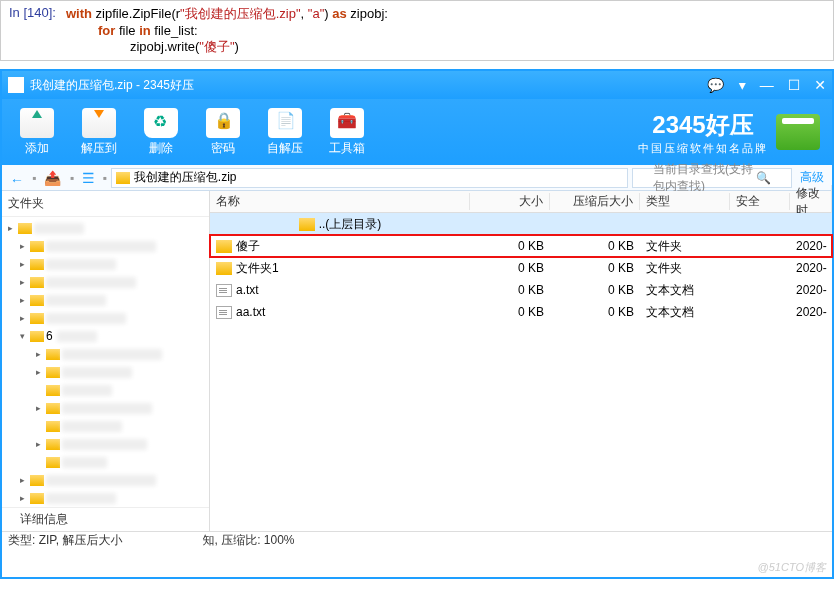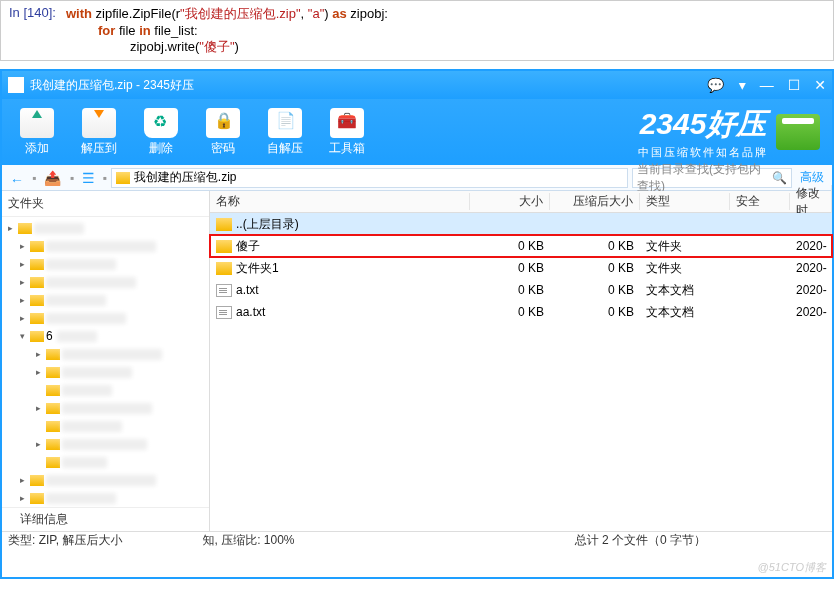--- a/index.html
+++ b/index.html
@@ -24,30 +24,30 @@
 .i-del{background:#fff;border-radius:4px 4px 8px 8px;position:relative}
 .i-del::after{content:"♻";position:absolute;left:9px;top:4px;color:#0a8;font-size:16px}
 .i-lock{background:#fff;border-radius:4px;position:relative}
 .i-lock::after{content:"🔒";position:absolute;left:8px;top:3px;font-size:16px}
 .i-self{background:#fff;border-radius:4px;position:relative}
 .i-self::after{content:"📄";position:absolute;left:8px;top:3px;font-size:16px}
 .i-toolbox{background:#fff;border-radius:4px;position:relative}
 .i-toolbox::after{content:"🧰";position:absolute;left:7px;top:3px;font-size:16px}
 .brand { margin-left: auto; display: flex; align-items: center; gap: 8px; padding-right: 8px; }
 .brand-text { text-align: center; }
-.brand-title { font-family: Arial; font-weight: bold; font-style: italic; font-size: 30px; color: #fff; }
+.brand-title { font-family: Arial; font-weight: bold; font-size: 24px; color: #fff; }
 .brand-sub { color: #fff; font-size: 11px; letter-spacing: 2px; }
 .brand-box { width: 44px; height: 36px; background: linear-gradient(#7c4,#4a2); border-radius: 4px; position: relative; }
 .brand-box::after{content:"";position:absolute;left:6px;top:4px;width:32px;height:6px;background:#fff;border-radius:2px}
 .navbar { height: 26px; background: #f7fbff; border-bottom: 1px solid #cde; display: flex; align-items: center; padding: 0 4px; gap: 4px; }
 .nav-btn { padding: 2px 4px; color: #1E9FFF; font-size: 14px; }
 .nav-sep { color: #999; }
 .nav-path { flex: 1; display: flex; align-items: center; border: 1px solid #cde; background: #fff; height: 20px; padding: 0 4px; }
 .nav-path .folder-icon { width: 14px; height: 12px; background: linear-gradient(#ffd96b,#f5b800); margin-right: 4px; }
-.nav-search { width: 160px; border: 1px solid #cde; background: #fff; height: 20px; padding: 0 4px; color: #888; display:flex;align-items:center }
+.nav-search { width: 160px; border: 1px solid #cde; background: #fff; height: 20px; padding: 0 20px; color: #888; display:flex;align-items:center }
 .nav-adv { color: #1E9FFF; padding: 0 4px; }
 .nav-mag{color:#999;margin-left:auto}
 .main { display: flex; height: 340px; }
 .sidebar { width: 208px; border-right: 1px solid #ddd; display: flex; flex-direction: column; }
 .sidebar-head { padding: 4px 6px; border-bottom: 1px solid #eee; color: #333; }
 .tree { flex: 1; overflow: hidden; padding: 2px 0 0 6px; position: relative; }
 .tree-row { display: flex; align-items: center; height: 18px; font-size: 12px; }
 .tree-chev { width: 10px; color: #666; font-size: 9px; }
 .tree-folder { width: 14px; height: 11px; background: linear-gradient(#ffd96b,#f5b800); margin-right: 2px; }
 .blur { background: #eee; color: transparent; filter: blur(2px); height: 11px; border-radius: 2px; }
@@ -56,21 +56,21 @@
 .fl-header { display: flex; border-bottom: 1px solid #ddd; background: #fafafa; height: 22px; align-items: center; }
 .fl-header > div { padding: 0 6px; border-right: 1px solid #e5e5e5; color: #333; }
 .col-name { flex: 1; min-width: 200px; }
 .col-size { width: 80px; text-align: right; }
 .col-csize { width: 90px; text-align: right; }
 .col-type { width: 90px; }
 .col-sec { width: 60px; }
 .col-mod { width: 42px; }
 .fl-rows { flex: 1; }
 .fl-row { display: flex; height: 22px; align-items: center; }
-.fl-row.parent { background: #d6ecff; }
+.fl-row.parent { background: #d6ecff; text-align: center; }
 .fl-row > div { padding: 0 6px; }
 .fl-row .ricon { width: 16px; height: 13px; margin-right: 4px; display: inline-block; vertical-align: middle; }
 .ic-folder { background: linear-gradient(#ffd96b,#f5b800); }
 .ic-file { background: #fff; border: 1px solid #aaa; position: relative; }
 .ic-file::after{content:"";position:absolute;left:2px;top:3px;width:8px;height:1px;background:#999;box-shadow:0 2px 0 #999,0 4px 0 #999}
 .fl-row.hl { outline: 2px solid #e11; outline-offset: -1px; justify-content: space-between; }
 .statusbar { border-top: 1px solid #ddd; height: 22px; display: flex; align-items: flex-start; padding: 0 6px; color: #333; }
 .statusbar .sb-mid { margin-left: 80px; }
 .statusbar .sb-count { margin-left: auto; margin-right: 120px; }
 .watermark { position: absolute; right: 6px; bottom: 2px; color: #ccc; font-size: 11px; font-style: italic; }
@@ -273,16 +273,15 @@
             <div class="col-sec"></div>
             <div class="col-mod">2020-</div>
           </div>
         </div>
     </div>
   </div>
 
   <div class="statusbar">
     <span>类型: ZIP, 解压后大小</span>
     <span class="sb-mid">知, 压缩比: 100%</span>
-    <span class="sb-count">总计 2 个文件（0 字节）</span>
   </div>
   <div class="watermark">@51CTO博客</div>
 </div>
 
 </body></html>

